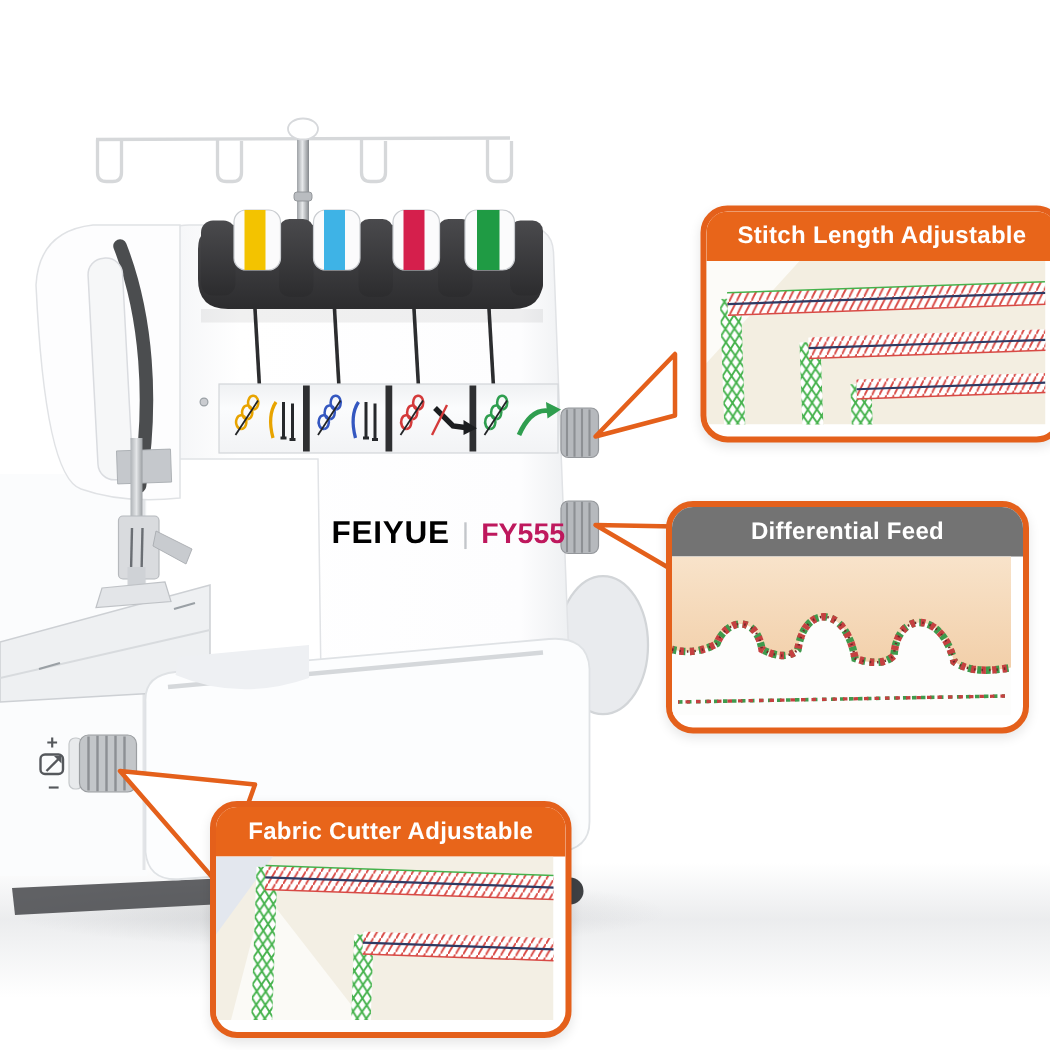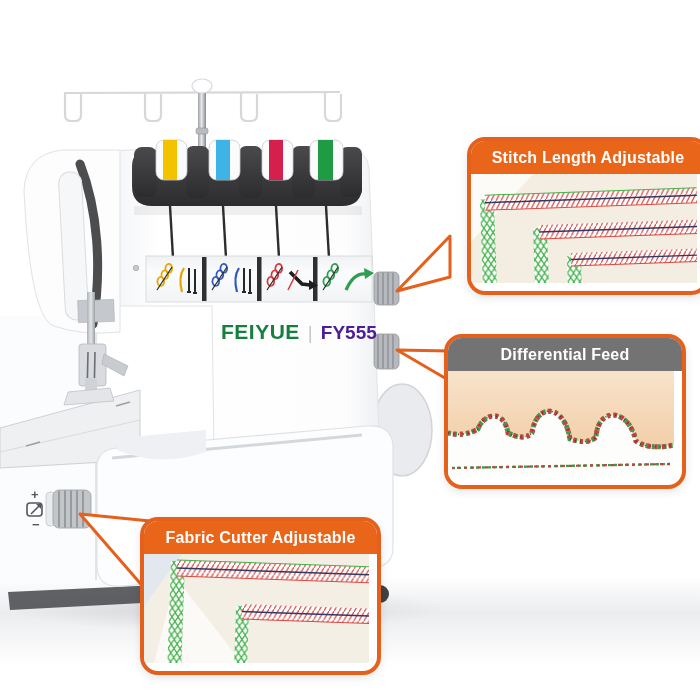--- a/index.html
+++ b/index.html
@@ -230,23 +230,23 @@
     </g>
 
     <g stroke-width="3" stroke-linejoin="round" fill="#ffffff" style="stroke: rgb(228, 96, 27);">
       <polygon points="397,291 450,236 450,277"></polygon>
       <polygon points="397,350 450,351 450,381"></polygon>
       <polygon points="80,514 170,523 146,590"></polygon>
     </g>
   </svg>
 
   <div class="abs brand">
-    <span class="logo" style="color: #15803d;">FEIYUE</span>
+    <span class="logo" style="color: #000000; margin-top: 24px;">FEIYUE</span>
     <span class="sep">|</span>
-    <span class="model" style="color: #4c1d95;">FY555</span>
+    <span class="model" style="color: #be185d;">FY555</span>
   </div>
 
   <div class="abs knob-sym" style="left:31px;top:488px">+</div>
   <div class="abs knob-sym" style="left:32px;top:518px">−</div>
 
   <div class="callout" style="left: 444px; top: 137px; width: 234px; height: 150px; border-color: rgb(228, 96, 27); margin-left: 23px;">
     <div class="hd" style="background: rgb(232, 101, 26);">
       <span>Stitch Length Adjustable</span>
     </div>
     <svg width="226" height="109" viewBox="0 0 226 109">
@@ -305,21 +305,21 @@
       <rect width="226" height="106" fill="#fdfdfc"></rect>
       <path d="M0,0 H226 V74 Q200,79 188,70 C180,36 150,36 148,66 Q140,74 122,68 C116,32 88,32 84,62 Q76,70 60,62 C56,38 36,42 30,58 Q16,66 0,62 Z" fill="url(#p2peach)"></path>
       <path d="M0,62 Q16,66 30,58 C36,42 56,38 60,62 Q76,70 84,62 C88,32 116,32 122,68 Q140,74 148,66 C150,36 180,36 188,70 Q200,79 226,74" fill="none" stroke="#3f9a4c" stroke-width="5" stroke-dasharray="3 3"></path>
       <path d="M0,62 Q16,66 30,58 C36,42 56,38 60,62 Q76,70 84,62 C88,32 116,32 122,68 Q140,74 148,66 C150,36 180,36 188,70 Q200,79 226,74" fill="none" stroke="#c54040" stroke-width="5" stroke-dasharray="3 4" stroke-dashoffset="2"></path>
       <path d="M0,62 Q16,66 30,58 C36,42 56,38 60,62 Q76,70 84,62 C88,32 116,32 122,68 Q140,74 148,66 C150,36 180,36 188,70 Q200,79 226,74" fill="none" stroke="#6e2a28" stroke-width="1.6" stroke-dasharray="1 4"></path>
       <path d="M4,97 L222,93" stroke="#3f9a4c" stroke-width="2.4" stroke-dasharray="3 3" fill="none"></path>
       <path d="M4,97 L222,93" stroke="#c54040" stroke-width="2.2" stroke-dasharray="3 4" stroke-dashoffset="2" fill="none"></path>
     </svg>
   </div>
 
-  <div class="callout" style="left: 140px; top: 517px; width: 233px; height: 150px; border-color: rgb(228, 96, 27);">
+  <div class="callout" style="left: 140px; top: 534px; width: 233px; height: 150px; border-color: rgb(228, 96, 27);">
     <div class="hd" style="background: rgb(232, 101, 26);">
       <span>Fabric Cutter Adjustable</span>
     </div>
     <svg width="225" height="109" viewBox="0 0 225 109">
       <defs>
         <pattern id="p3r" width="5" height="9" patternUnits="userSpaceOnUse">
           <path d="M0,9 L5,0" stroke="#d84a45" stroke-width="1.3" fill="none"></path>
         </pattern>
         <pattern id="p3g" width="6" height="9" patternUnits="userSpaceOnUse">
           <path d="M0,9 L6,0 M0,0 L6,9" stroke="#45b24c" stroke-width="1.3" fill="none"></path>

